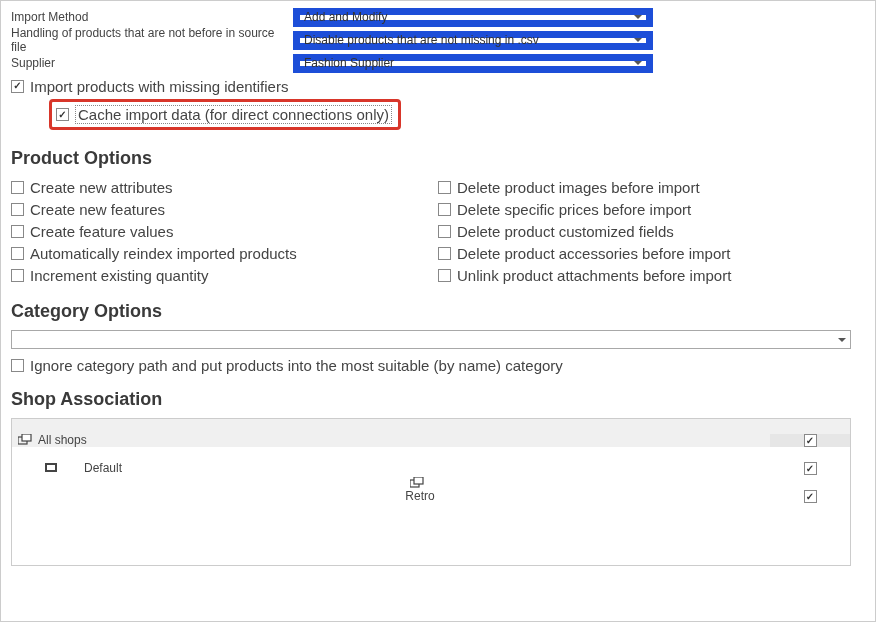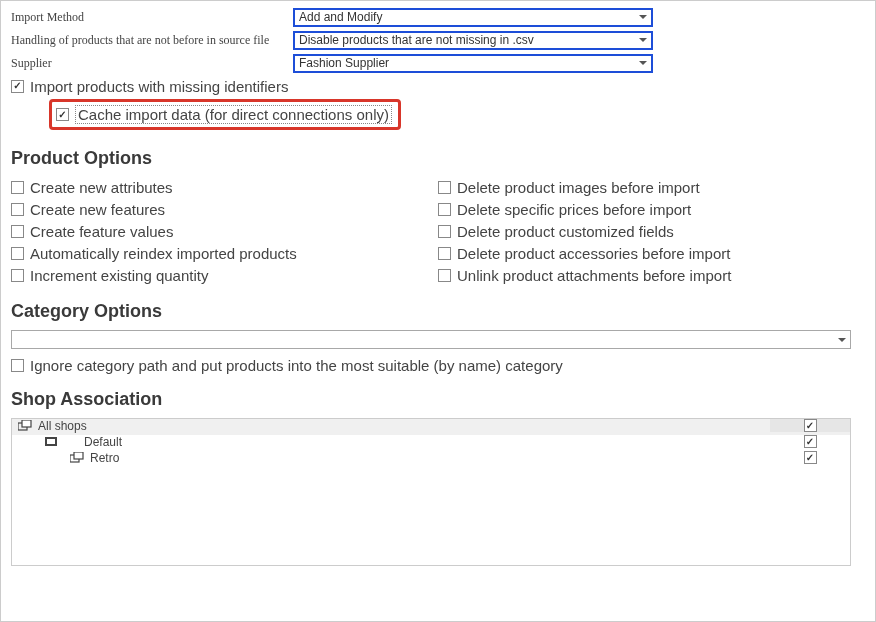--- a/index.html
+++ b/index.html
@@ -21,26 +21,25 @@
   .form-row {
     display: flex;
     align-items: center;
     margin-bottom: 3px;
     height: 20px;
   }
   .form-label {
     width: 282px;
     color: #444;
     font-size: 12px;
-    font-family: Liberation Serif, serif;
   }
   .dropdown {
     flex: 0 0 360px;
     height: 19px;
-    border: 2px solid #1d4ed8;
+    border: 7px solid #1d4ed8;
     background: #fff;
     display: flex;
     align-items: center;
     padding: 0 4px;
     font-size: 12px;
     color: #333;
     position: relative;
     cursor: default;
   }
   .dropdown .arrow {
@@ -135,22 +134,22 @@
     margin-top: 6px;
   }
   .tree-container {
     width: 840px;
     border: 1px solid #ccc;
     margin-top: 8px;
     height: 148px;
   }
   .tree-row {
     display: flex;
-    align-items: flex-start;
-    height: 16px;
+    align-items: flex-end;
+    height: 28px;
     font-size: 12px;
     color: #444;
   }
   .tree-row.header-row {
     background: #f0f0f0;
   }
   .tree-label-cell {
     flex: 1;
     display: flex;
     align-items: center;
@@ -159,21 +158,21 @@
   .tree-check-cell {
     width: 80px;
     display: flex;
     align-items: center;
     justify-content: center;
   }
   .tree-row.header-row .tree-check-cell {
     background: #e6e6e6;
   }
   .indent-1 { padding-left: 32px; gap: 20px; }
-  .indent-2 { padding-left: 58px; }
+  .indent-2 { padding-left: 58px; flex-direction: column; }
   .shop-icon {
     width: 14px; height: 12px;
     display: inline-block;
     margin-right: 6px;
     position: relative;
   }
   .shop-icon svg { display: block; }
   .tree-checkbox {
     width: 13px;
     height: 13px;

